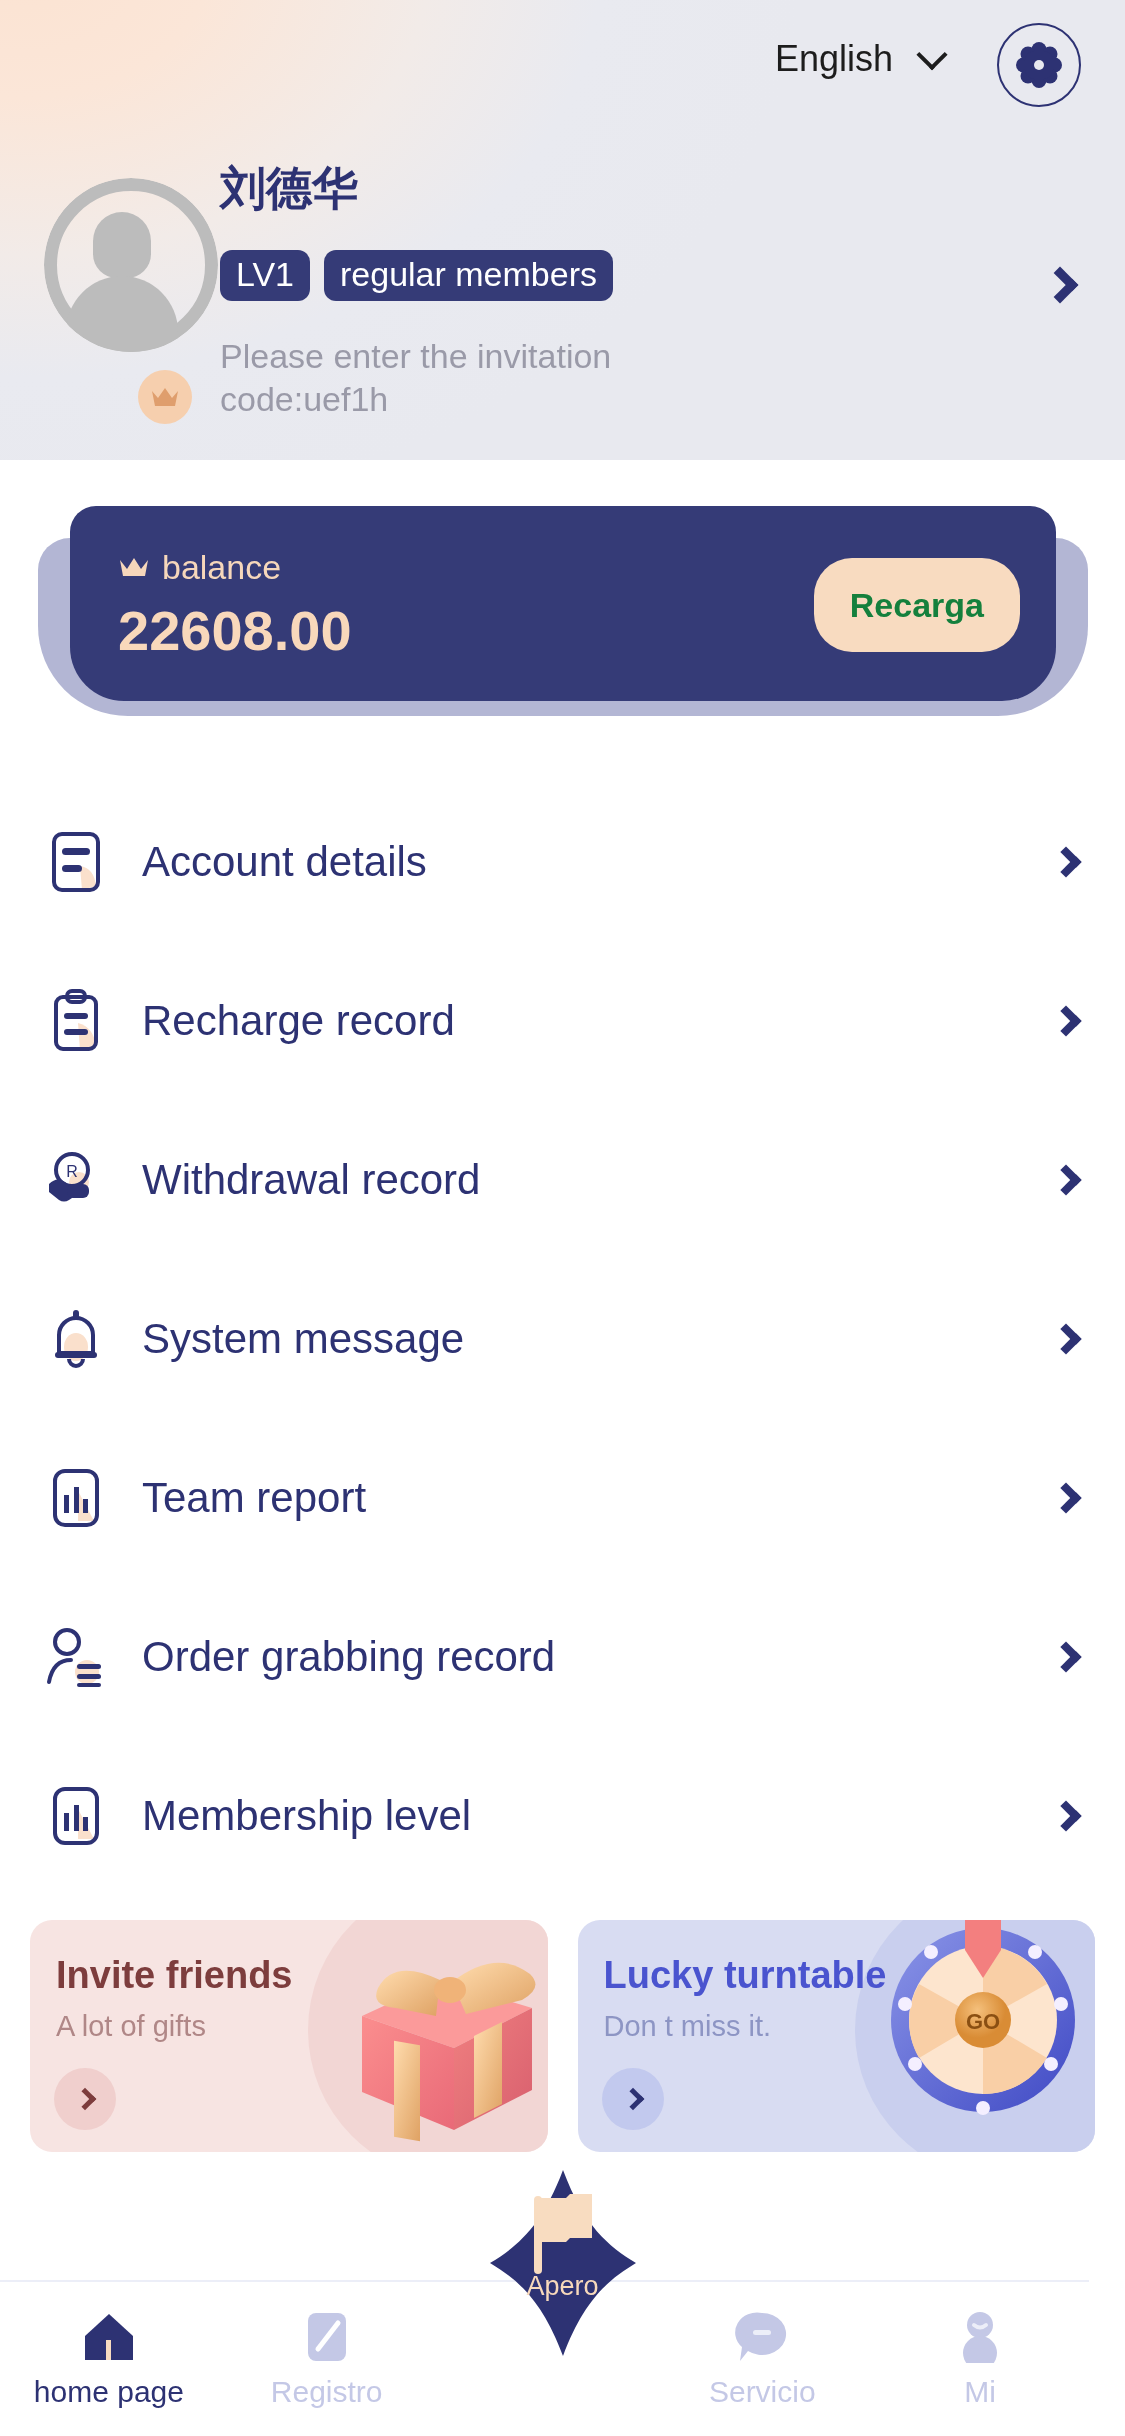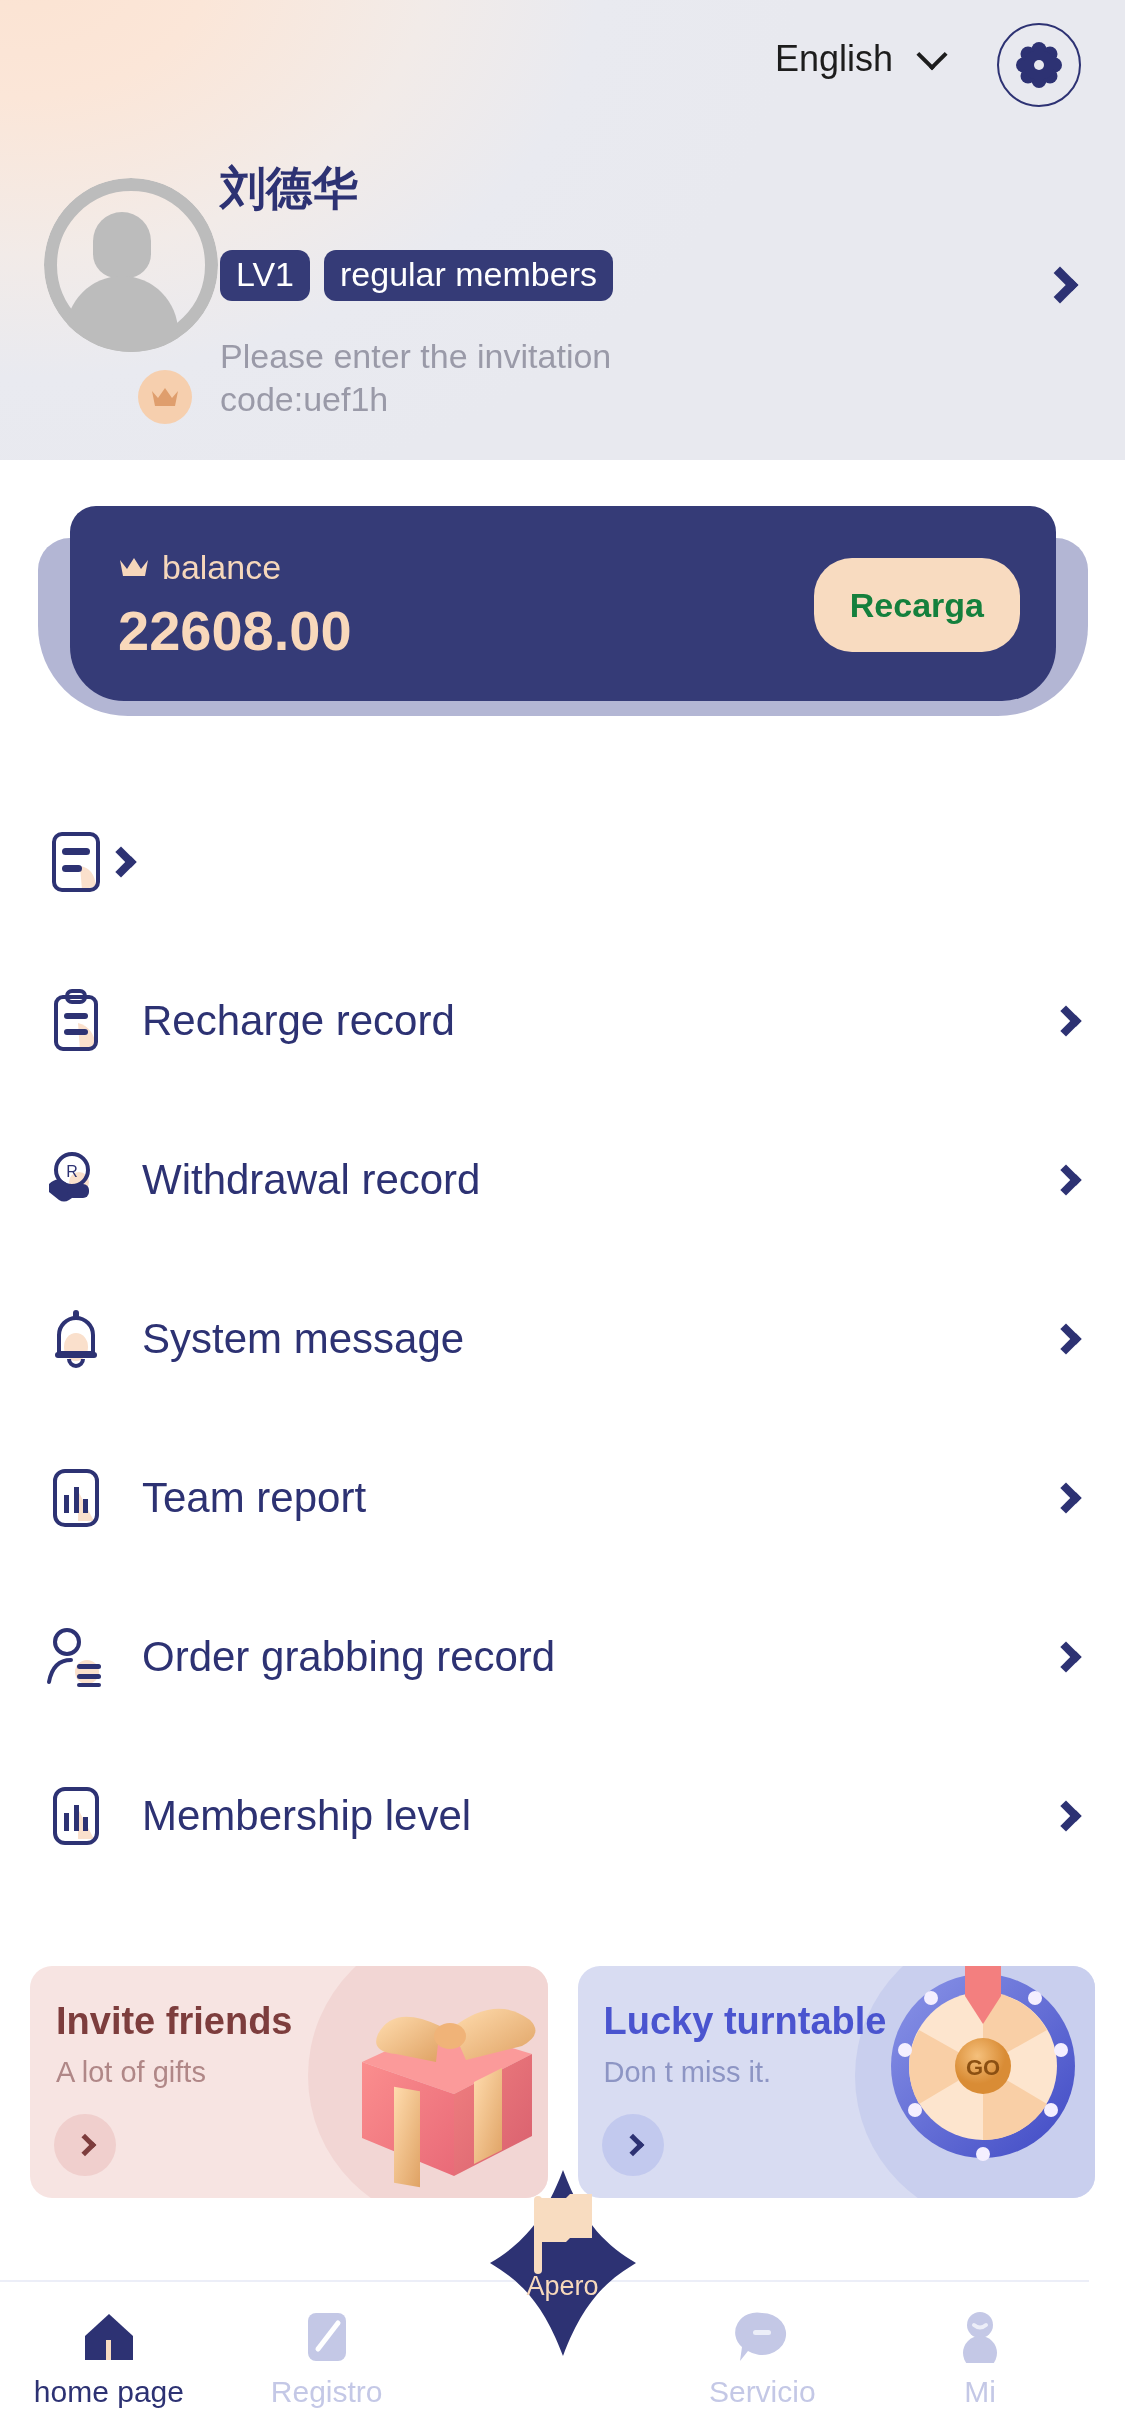--- a/index.html
+++ b/index.html
@@ -123,21 +123,21 @@
   .menu-label { margin-left: 32px; font-size: 42px; color: #2d3273; flex: 1; }
   .row-chev {
     width: 22px; height: 22px;
     border-right: 8px solid #2d3273; border-top: 8px solid #2d3273;
     transform: rotate(45deg);
   }
 
   
   .promos {
     position: absolute; left: 0; top: 1920px;
-    width: 1125px; display: flex; gap: 30px; padding: 0 30px; margin-top: 46px;
+    width: 1125px; display: flex; gap: 30px; padding: 0 30px;
   }
   .promo {
     position: relative; width: 322px; height: 232px;
     border-radius: 22px; overflow: hidden; flex: 1;
   }
   .promo-a { background: #f7e4e2; }
   .promo-b { background: #d8dcf2; }
   .promo-blob {
     position: absolute; right: -60px; top: -40px;
     width: 300px; height: 300px; border-radius: 50%;
@@ -266,20 +266,21 @@
 
     <div class="menu-row">
       <span class="menu-ico">
         <svg width="56" height="64" viewBox="0 0 56 64">
           <path d="M32 36 q14 2 16 20 l-14 4 z" fill="#fae0cc"></path>
           <rect x="6" y="4" width="44" height="56" rx="8" fill="none" stroke="#2d3273" stroke-width="4"></rect>
           <rect x="14" y="18" width="28" height="7" rx="3.5" fill="#2d3273"></rect>
           <rect x="14" y="35" width="20" height="7" rx="3.5" fill="#2d3273"></rect>
         </svg>
       </span>
+      <span class="menu-label">Account details</span>
       <span class="row-chev"></span>
     </div>
 
     <div class="menu-row">
       <span class="menu-ico">
         <svg width="56" height="64" viewBox="0 0 56 64">
           <path d="M30 34 q16 4 18 24 l-16 3 z" fill="#fae0cc"></path>
           <rect x="8" y="8" width="40" height="52" rx="7" fill="none" stroke="#2d3273" stroke-width="4"></rect>
           <rect x="19" y="2" width="18" height="11" rx="5" fill="none" stroke="#2d3273" stroke-width="4"></rect>
           <rect x="16" y="24" width="24" height="6" rx="3" fill="#2d3273"></rect>

